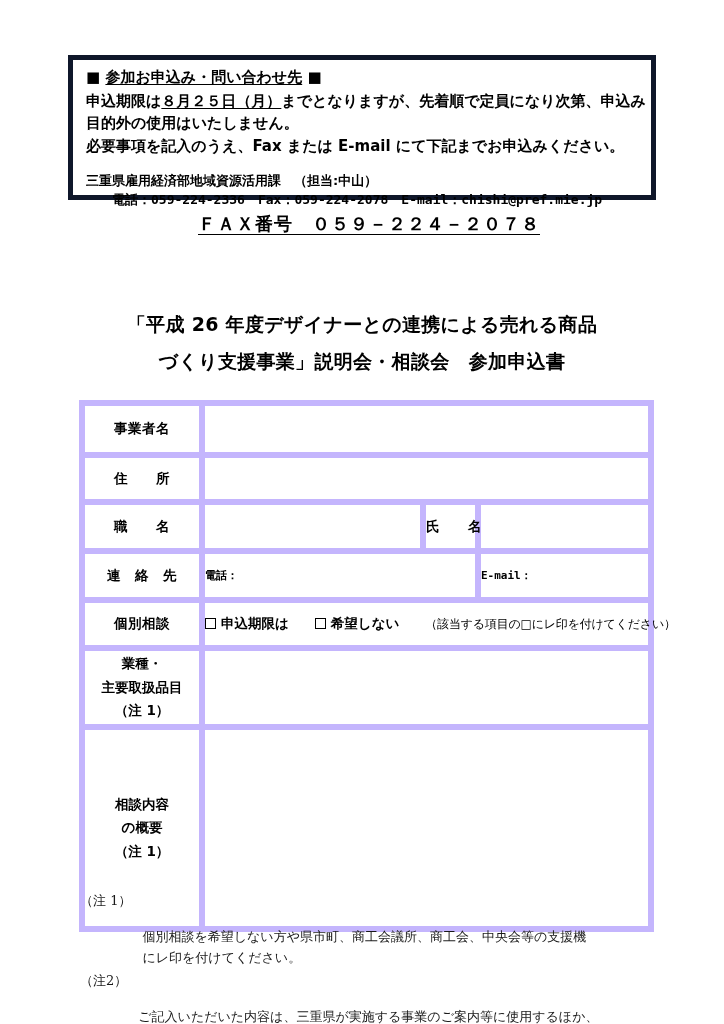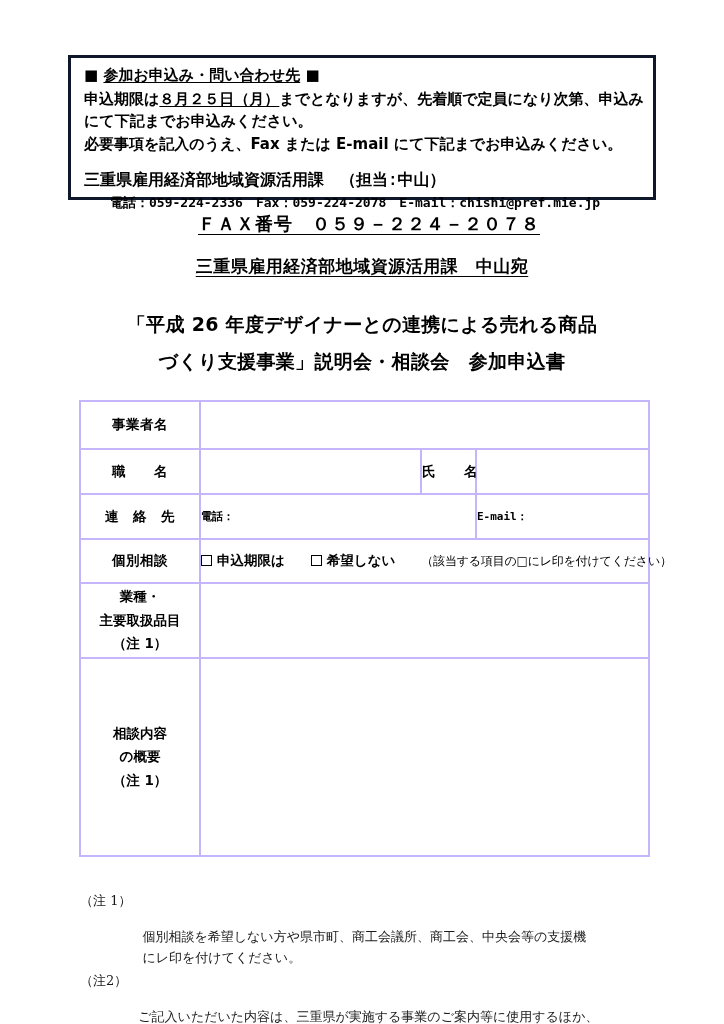--- a/index.html
+++ b/index.html
@@ -23,21 +23,21 @@
     height: 1024px;
   }
 
   
   .contact-box {
     position: absolute;
     left: 68px;
     top: 55px;
     width: 588px;
     height: 145px;
-    border: 3px solid #0f172a;
+    border: 5px solid #0f172a;
     box-sizing: border-box;
     padding: 6px 12px 6px 13px;
   }
   .contact-heading {
     font-size: 15px;
     font-weight: bold;
     line-height: 1.5;
     white-space: nowrap;
     margin-bottom: 1px;
   }
@@ -50,25 +50,24 @@
     font-weight: bold;
     line-height: 1.52;
     white-space: nowrap;
   }
   .contact-line .em {
     text-decoration: underline;
     text-underline-offset: 2px;
   }
   .contact-gap { height: 13px; }
   .contact-dept {
-    font-size: 16px;
+    font-size: 13px;
     font-weight: bold;
     line-height: 1.5;
     white-space: nowrap;
-    font-family: Liberation Mono, monospace;
   }
   .contact-tel {
     font-size: 13px;
     font-weight: bold;
     line-height: 1.5;
     white-space: nowrap;
     padding-left: 26px;
     font-family: "DejaVu Sans Mono", "Liberation Mono", monospace;
   }
 
@@ -120,21 +119,21 @@
   
   .form-table {
     position: absolute;
     left: 79px;
     top: 400px;
     width: 569px;
     border-collapse: collapse;
     table-layout: fixed;
   }
   .form-table td {
-    border: 2px solid #c4b5fd;
+    border: 6px solid #c4b5fd;
     padding: 0;
     vertical-align: middle;
   }
   .lbl {
     text-align: center;
     font-size: 13.5px;
     font-weight: bold;
     letter-spacing: 0.5px;
     white-space: nowrap;
   }
@@ -212,38 +211,35 @@
     <div class="contact-heading">
       <span>■</span>
       <span class="u">参加お申込み・問い合わせ先</span>
       <span>■</span>
     </div>
 
     <div class="contact-line">
       <span>申込期限は</span><span class="em">８月２５日（月）</span><span>までとなりますが、先着順で定員になり次第、申込み</span>
     </div>
 
-    <div class="contact-line">にて下記までお申込みください。</div>
+    <div class="contact-line">目的外の使用はいたしません。</div>
 
     <div class="contact-line">必要事項を記入のうえ、Fax または E-mail にて下記までお申込みください。</div>
 
     <div class="contact-gap"></div>
 
     <div class="contact-dept">三重県雇用経済部地域資源活用課　（担当:中山）</div>
 
     <div class="contact-tel">電話：059-224-2336　Fax：059-224-2078　E-mail：chishi@pref.mie.jp</div>
   </div>
 
   <div class="fax-line">
     <span>ＦＡＸ番号　０５９－２２４－２０７８</span>
   </div>
 
-  <div class="addressee">
-    <span>三重県雇用経済部地域資源活用課　中山宛</span>
-  </div>
 
   <div class="doc-title">
     <span class="tl">「平成 26 年度デザイナーとの連携による売れる商品</span>
     <span class="tl">づくり支援事業」説明会・相談会　参加申込書</span>
   </div>
 
   <table class="form-table">
     <colgroup>
       <col style="width:120px">
       <col style="width:172px">
@@ -251,20 +247,24 @@
       <col style="width:55px">
       <col style="width:173px">
     </colgroup>
     <tbody>
 
       <tr>
         <td class="lbl" style="height:46px">事業者名</td>
         <td colspan="4"></td>
       </tr>
 
+      <tr>
+        <td class="lbl" style="height:41px">住　　所</td>
+        <td colspan="4"></td>
+      </tr>
 
       <tr>
         <td class="lbl" style="height:43px">職　　名</td>
         <td colspan="2"></td>
         <td class="lbl">氏　　名</td>
         <td></td>
       </tr>
 
       <tr>
         <td class="lbl" style="height:43px">連　絡　先</td>

